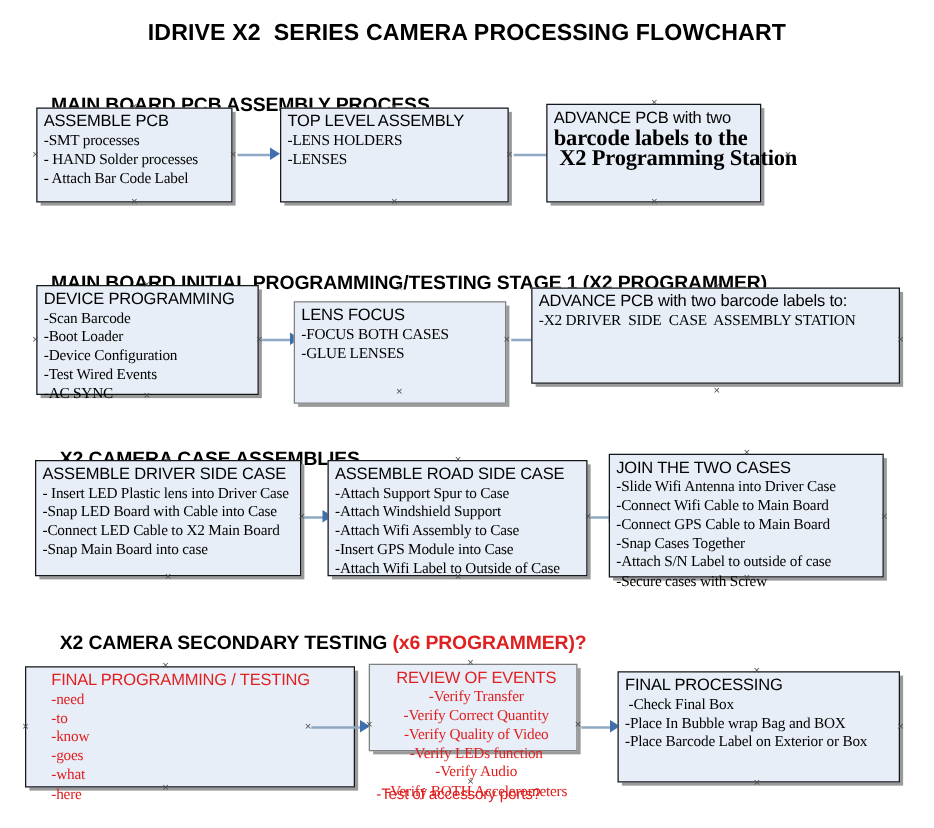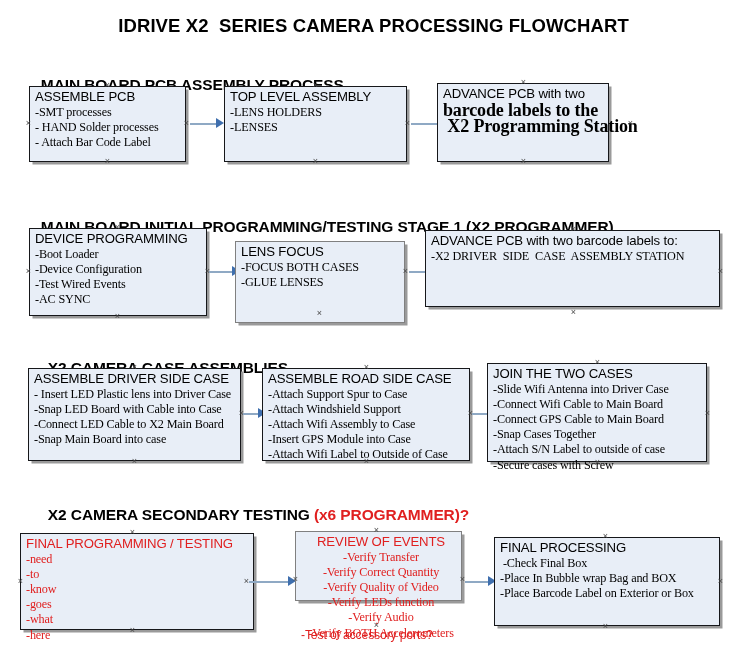--- a/index.html
+++ b/index.html
@@ -189,20 +189,21 @@
   <div class="handle" style="left:520px; top:158px;"></div>
   <div class="handle" style="left:627px; top:120px;"></div>
 
   <div class="abs section-head" style="left:24px; top:200px;">
     <span>MAIN BOARD INITIAL PROGRAMMING/TESTING STAGE 1 (X2 PROGRAMMER)</span>
   </div>
 
   <div class="abs node" style="left:29px; top:228px; width:178px; height:88px;">
     <div class="node-inner">
       <div class="node-title">DEVICE PROGRAMMING</div>
+      <div class="node-line">-Scan Barcode</div>
       <div class="node-line">-Boot Loader</div>
       <div class="node-line">-Device Configuration</div>
       <div class="node-line">-Test Wired Events</div>
       <div class="node-line">-AC SYNC</div>
     </div>
   </div>
   <div class="handle" style="left:114px; top:224px;"></div>
   <div class="handle" style="left:114px; top:313px;"></div>
   <div class="handle" style="left:25px; top:268px;"></div>
   <div class="handle" style="left:204px; top:268px;"></div>
@@ -291,21 +292,21 @@
     </div>
   </div>
   <div class="handle" style="left:594px; top:359px;"></div>
   <div class="handle" style="left:594px; top:459px;"></div>
   <div class="handle" style="left:704px; top:410px;"></div>
 
   <div class="abs section-head" style="left:31px; top:488px;">
     <span>X2 CAMERA SECONDARY TESTING </span><span class="red">(x6 PROGRAMMER)?</span>
   </div>
 
-  <div class="abs node red" style="left:20px; top:533px; width:234px; height:97px;">
+  <div class="abs node red" style="left:20px; top:533px; width:264px; height:97px;padding-left:15px;">
     <div class="node-inner">
       <div class="node-title">FINAL PROGRAMMING / TESTING</div>
       <div class="node-line">-need</div>
       <div class="node-line">-to</div>
       <div class="node-line">-know</div>
       <div class="node-line">-goes</div>
       <div class="node-line">-what</div>
       <div class="node-line">-here</div>
     </div>
   </div>

